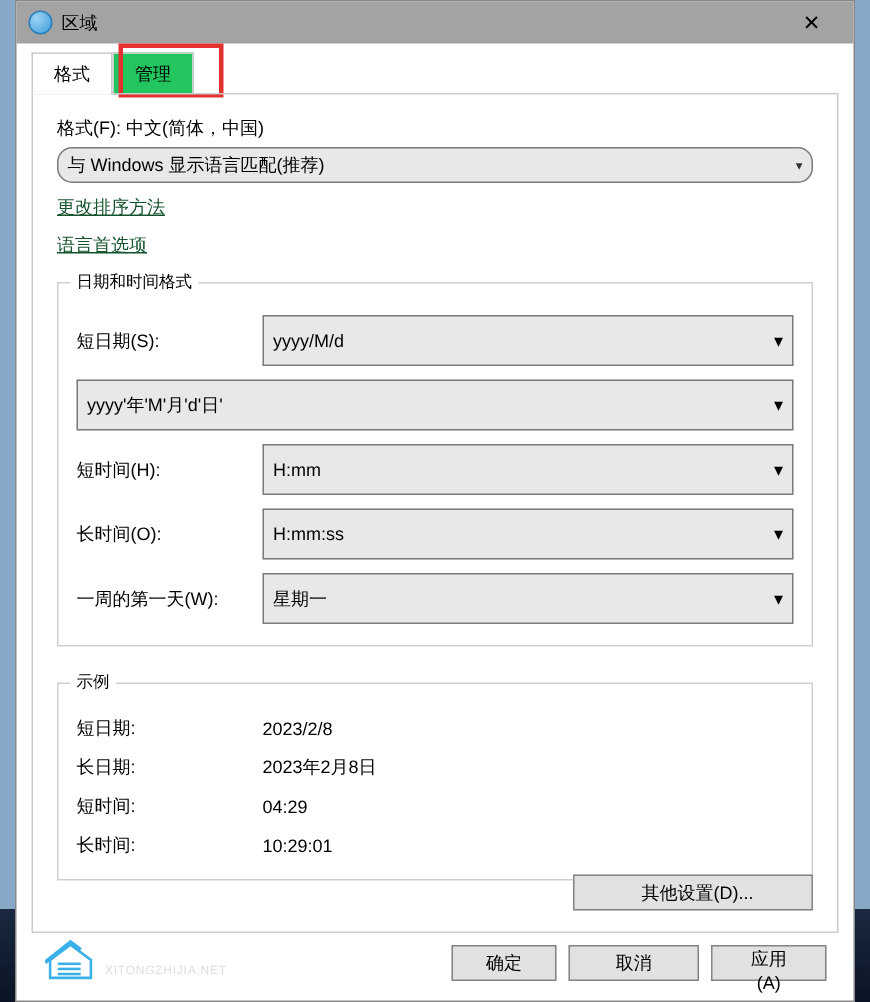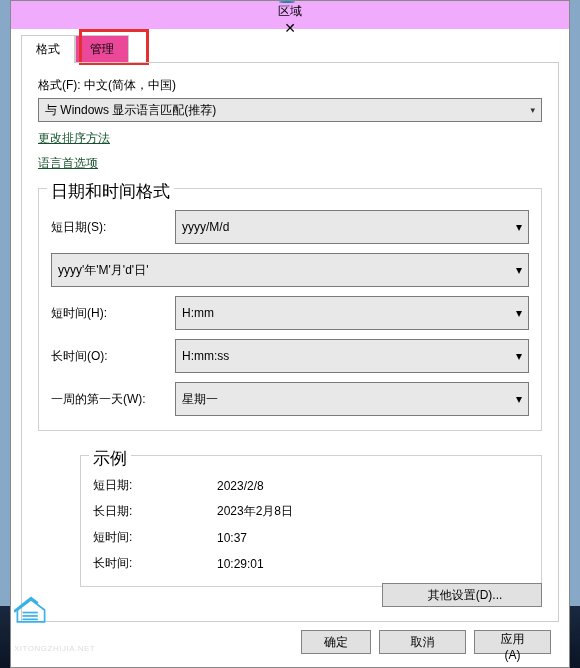--- a/index.html
+++ b/index.html
@@ -15,22 +15,21 @@
       position: absolute;
       top: 0; left: 10px; right: 10px; bottom: 0;
       background: #fff;
       border: 1px solid #888;
     }
     .titlebar {
       height: 28px;
       display: flex;
       align-items: center;
       padding: 0 8px;
-      background: #f0abfc;
-      flex-direction: column;
+      background: #a3a3a3;
     }
     .titlebar .globe-icon {
       width: 16px; height: 16px;
       border-radius: 50%;
       background: radial-gradient(circle at 30% 30%, #9fd4f4, #3a9bd8);
       border: 1px solid #2a7db8;
       margin-right: 6px;
       position: relative;
     }
     .titlebar .title { flex: 1; font-size: 12px; }
@@ -41,21 +40,21 @@
     }
     .tabstrip {
       display: flex;
       padding: 6px 10px 0 10px;
       position: relative;
     }
     .tab {
       padding: 5px 14px;
       border: 1px solid #ccc;
       border-bottom: none;
-      background: #ec4899;
+      background: #22c55e;
       font-size: 12px;
       margin-right: 0;
       cursor: pointer;
     }
     .tab.active { border-color: #ccc; position: relative; z-index:2; background:#fff; }
     .tab-highlight {
       position: absolute;
       top: 0px; left: 68px;
       width: 70px; height: 36px;
       border: 3px solid #e53030;
@@ -89,21 +88,21 @@
       border: 1px solid #d0d0d0;
       margin-top: 16px;
       position: relative;
       padding: 12px 12px 14px 12px;
     }
     .group-legend {
       position: absolute;
       top: -9px; left: 8px;
       background: #fff;
       padding: 0 4px;
-      font-size: 17px;
+      font-size: 11px;
     }
     .row { display: flex; align-items: center; margin-top: 9px; }
     .row .lbl { width: 124px; font-size: 12px; }
     .row .val { font-size: 12px; }
     .combo-sm {
       flex: 1;
       height: 23px;
       border: 1px solid #7a7a7a;
       background: #e8e8e8;
       display: flex; align-items: center; justify-content: space-between;
@@ -124,25 +123,24 @@
       right: 16px; bottom: 14px;
     }
     .button-row {
       display: flex;
       justify-content: flex-end;
       gap: 8px;
       padding: 0 18px 12px 0;
     }
     .watermark {
       position: absolute;
-      bottom: 14px; left: 14px;
-      display: flex; gap: 6px;
+      bottom: 14px; left: 30px;
+      display: flex; align-items: center; gap: 6px;
       color: #fff;
       z-index: 5;
-      flex-direction: column;
     }
     .wm-icon {
       width: 34px; height: 28px;
     }
     .wm-text { display:flex; flex-direction:column; line-height:1.1;}
     .wm-title { font-size: 14px; font-weight: bold; color: #fff; }
     .wm-sub { font-size: 8px; letter-spacing: 0.5px; color: #ddd; }
     .bg-strip {
       position:absolute; left:0; right:0; bottom:0; height:62px;
       background: linear-gradient(#1a2940, #0a1424);
@@ -163,21 +161,21 @@
   </div>
 
   <div class="tabstrip">
     <div class="tab active"><span>格式</span></div>
     <div class="tab"><span>管理</span></div>
     <div class="tab-highlight"></div>
   </div>
 
   <div class="tabpage">
     <div class="label">格式(F): 中文(简体，中国)</div>
-    <div class="combo" style="margin-top:4px;">
+    <div class="combo" style="margin-top:4px;border-radius:10px;">
       <span>与 Windows 显示语言匹配(推荐)</span>
       <span class="chev">▾</span>
     </div>
 
     <a class="link">更改排序方法</a><br>
     <a class="link">语言首选项</a>
 
     <div class="groupbox">
       <span class="group-legend">日期和时间格式</span>
       <div class="row">
@@ -209,33 +207,33 @@
       </div>
       <div class="row">
         <span class="lbl">一周的第一天(W):</span>
         <div class="combo-sm">
           <span>星期一</span>
           <span class="chev">▾</span>
         </div>
       </div>
     </div>
 
-    <div class="groupbox" style="margin-top:24px;margin-left:42px;">
+    <div class="groupbox" style="margin-top:24px;">
       <span class="group-legend">示例</span>
       <div class="row">
         <span class="lbl">短日期:</span>
         <span class="val">2023/2/8</span>
       </div>
       <div class="row">
         <span class="lbl">长日期:</span>
         <span class="val">2023年2月8日</span>
       </div>
       <div class="row">
         <span class="lbl">短时间:</span>
-        <span class="val">10:37</span>
+        <span class="val">04:29</span>
       </div>
       <div class="row">
         <span class="lbl">长时间:</span>
         <span class="val">10:29:01</span>
       </div>
     </div>
 
     <div class="btn-area-top">
       <button class="btn" style="width:160px;padding-left:24px;">其他设置(D)...</button>
     </div>

